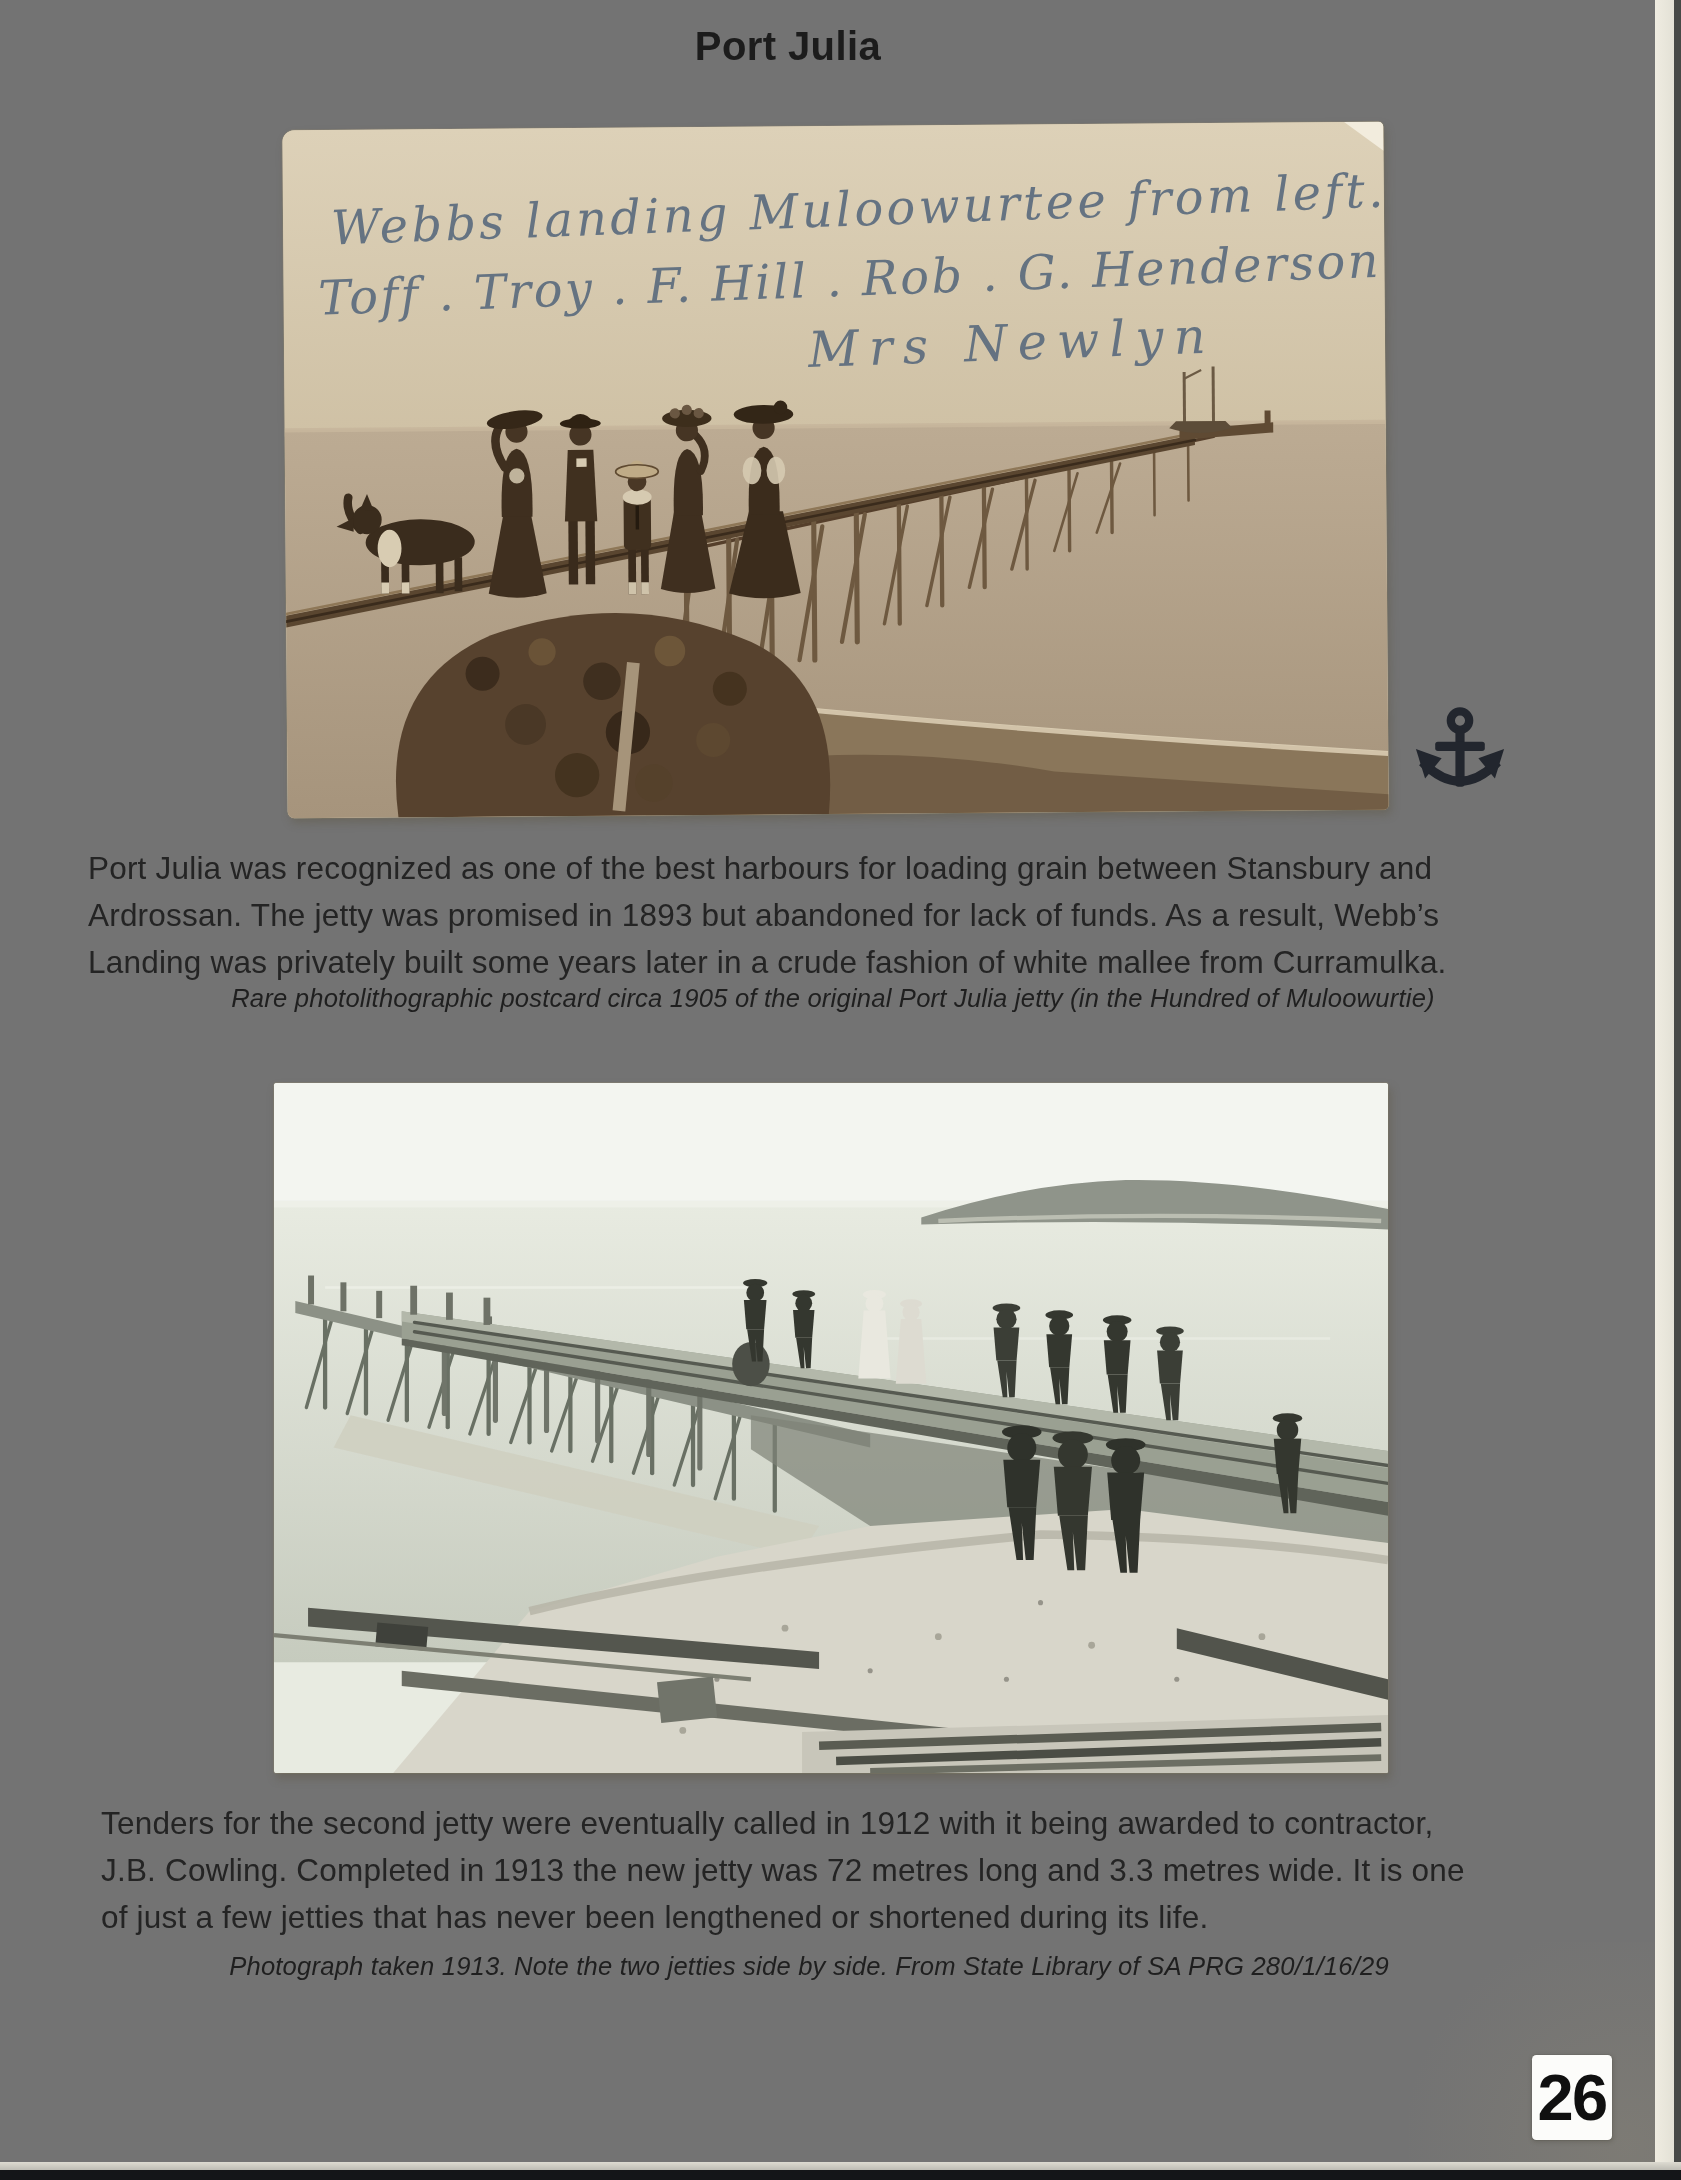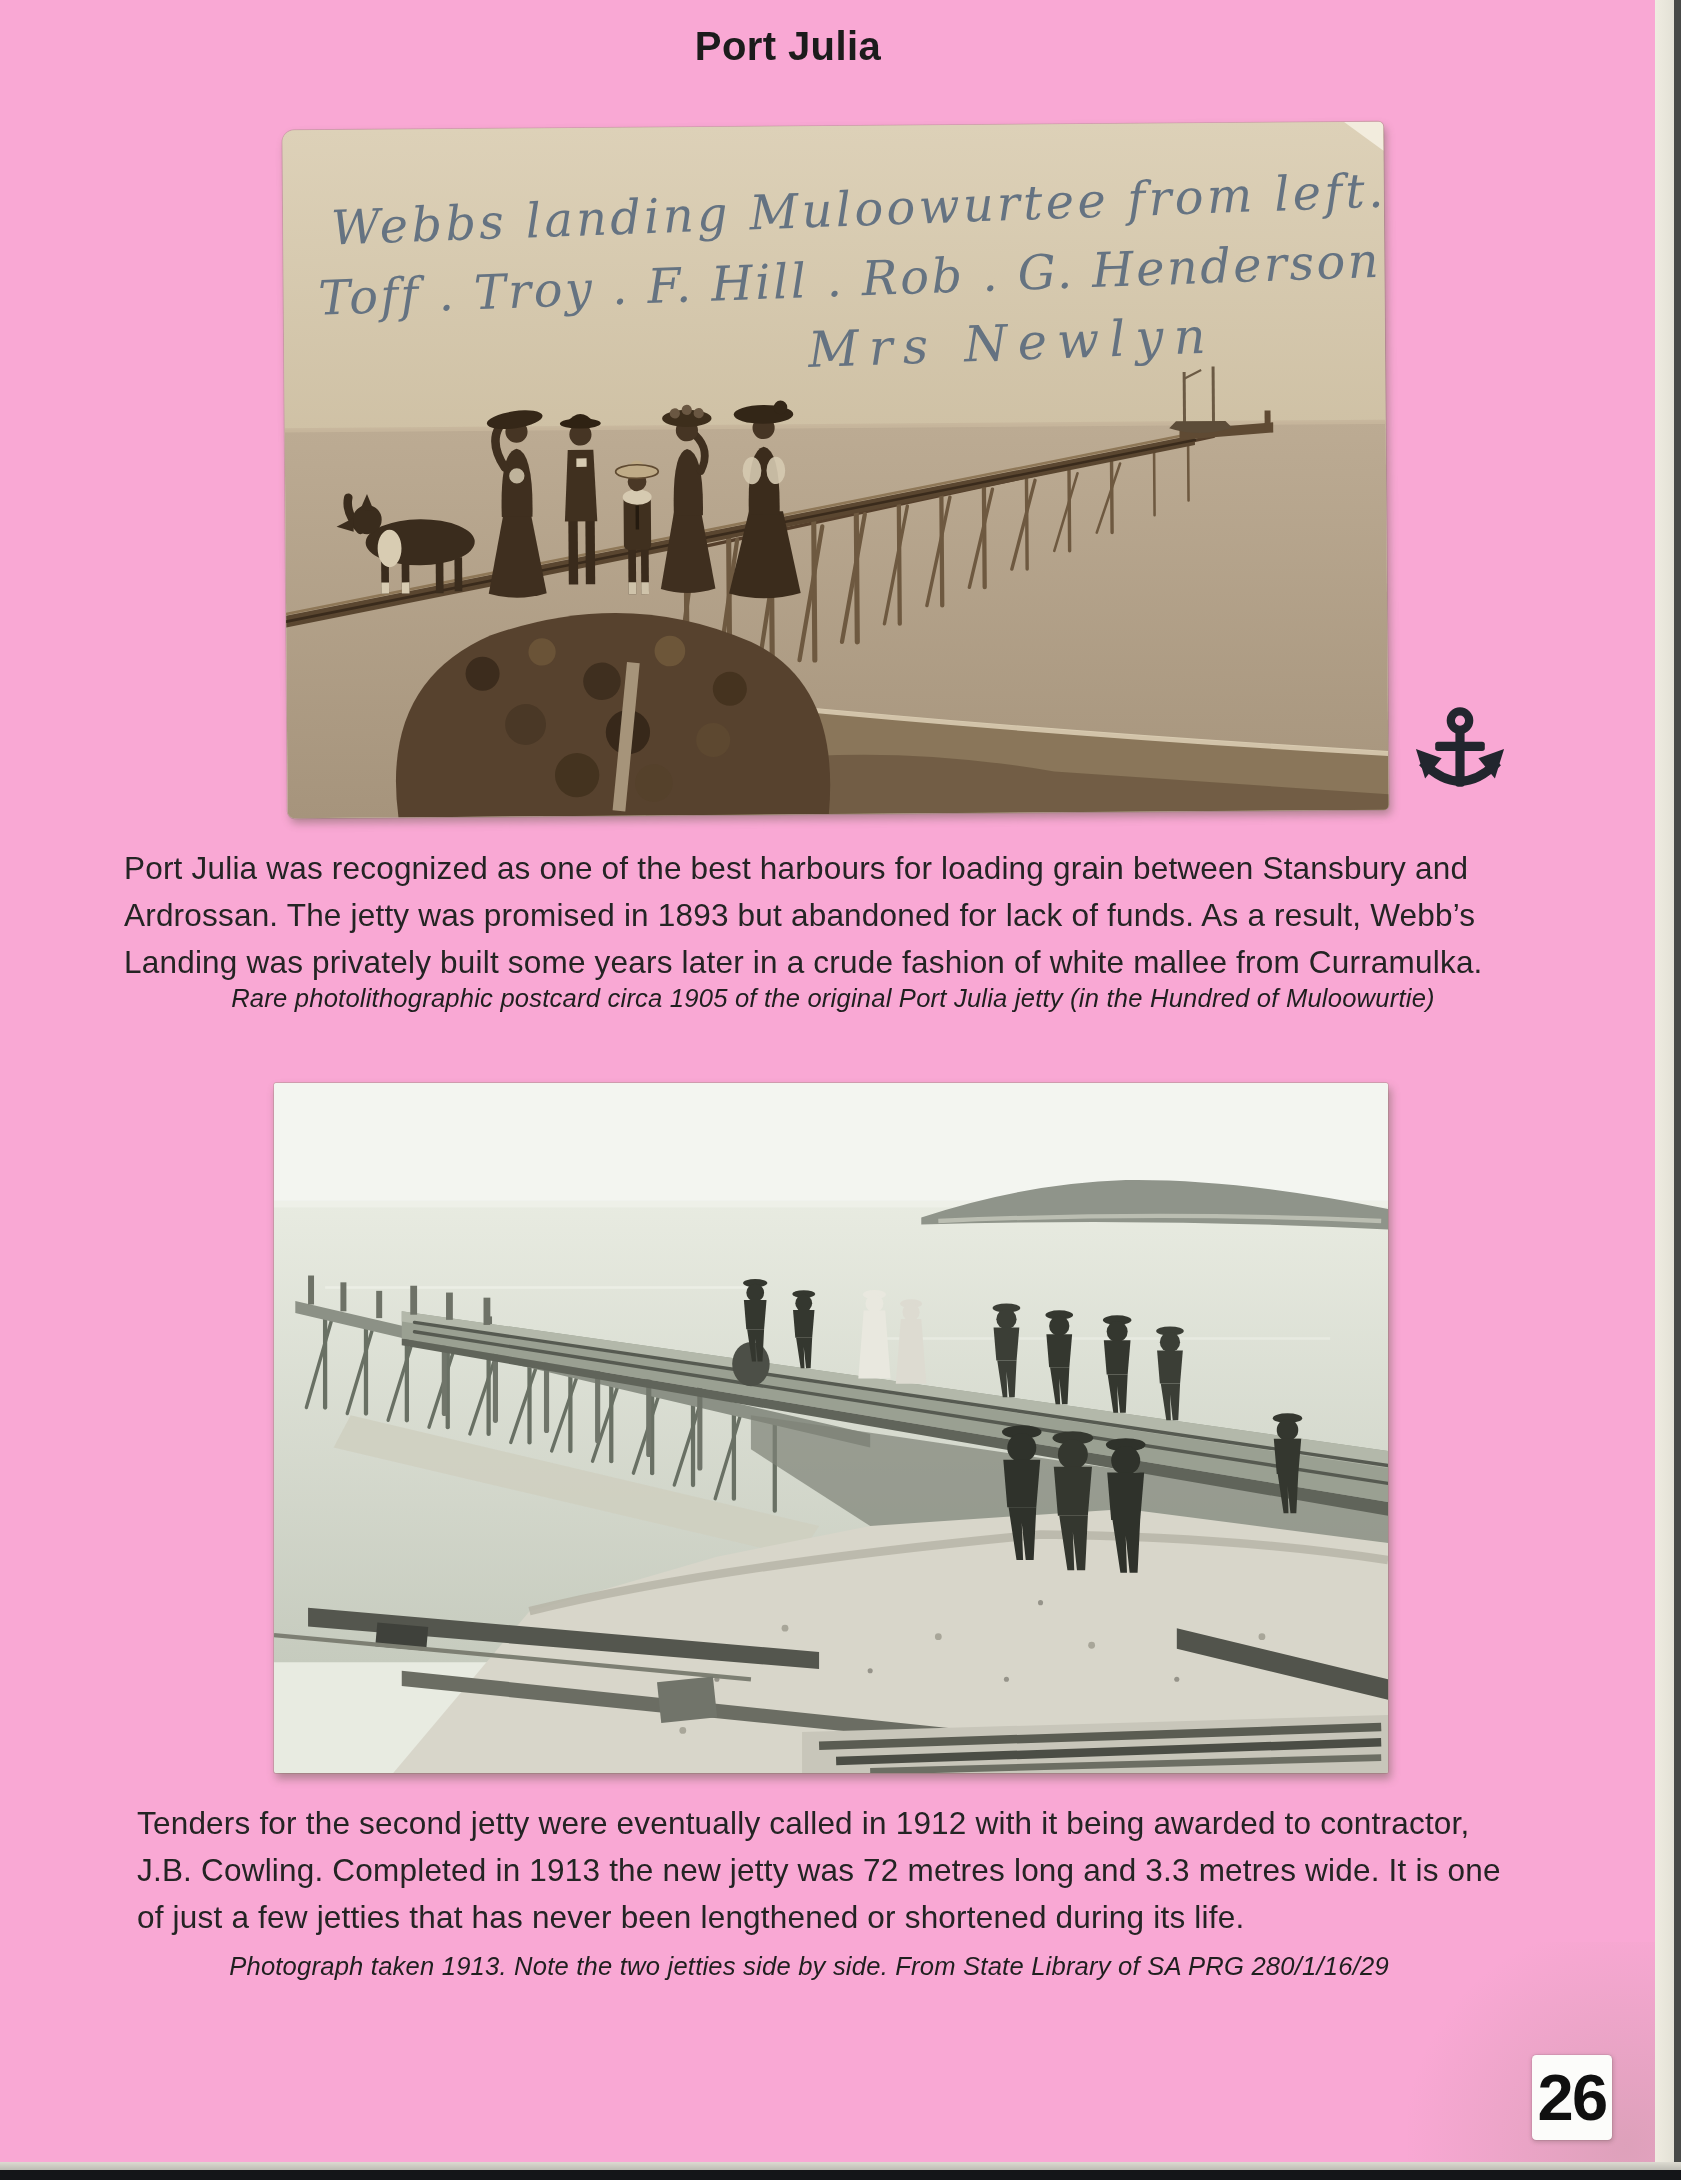--- a/index.html
+++ b/index.html
@@ -1,18 +1,18 @@
 <!DOCTYPE html>
 <html style="font-size:13.6px"><head>
 <meta charset="utf-8">
 <style>
   html,body{margin:0;padding:0;background:#888;}
   .page{
     position:relative;width:1681px;height:2181px;overflow:hidden;
-    background:#f9a8d4;
+    background:#737373;
     font-family:"Liberation Sans", sans-serif;
     color:#1d1d1d;
   }
   .page-title{
     position:absolute;top:24px;left:0;width:1576px;
     text-align:center;font-size:40px;font-weight:bold;color:#1c1c1c;
     letter-spacing:0.4px;
   }
   .photo{position:absolute;box-shadow:2.6px 5.1px 8.5px rgba(95,88,70,.45), 0 0 0 0.9px rgba(150,140,115,.35);}
   .photo svg{display:block;width:100%;height:100%;}
@@ -24,21 +24,20 @@
   }
   .photo2{
     left:274px;top:1083px;width:1114px;height:690px;
     border-radius:2.6px;overflow:hidden;background:#e8ebe1;
   }
   .anchor-wrap{position:absolute;left:1414px;top:705px;width:92px;height:101px;}
   .anchor-wrap svg{width:100%;height:100%;}
   .body-text{
     position:absolute;font-size:31.5px;line-height:47px;color:#242424;
     letter-spacing:0.2px;
-    margin-left:36px;
   }
   .para1{left:88px;top:845px;width:1414px;}
   .para2{left:101px;top:1800px;width:1380px;}
   .caption{
     position:absolute;left:0;width:1618px;text-align:center;
     font-size:25.6px;font-style:italic;color:#1f1f1f;letter-spacing:0.2px;
   }
   .caption1{top:984px;padding-left:24px;}
   .caption2{top:1952px;}
   .corner-shade{

